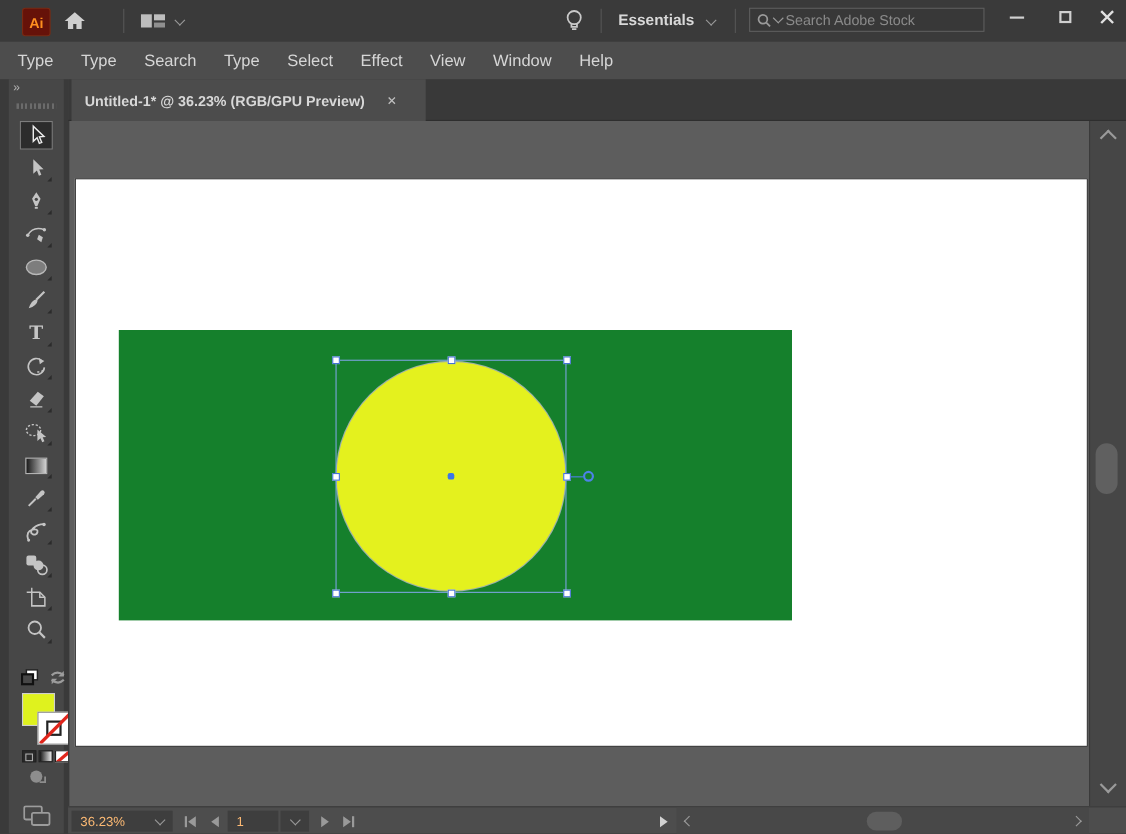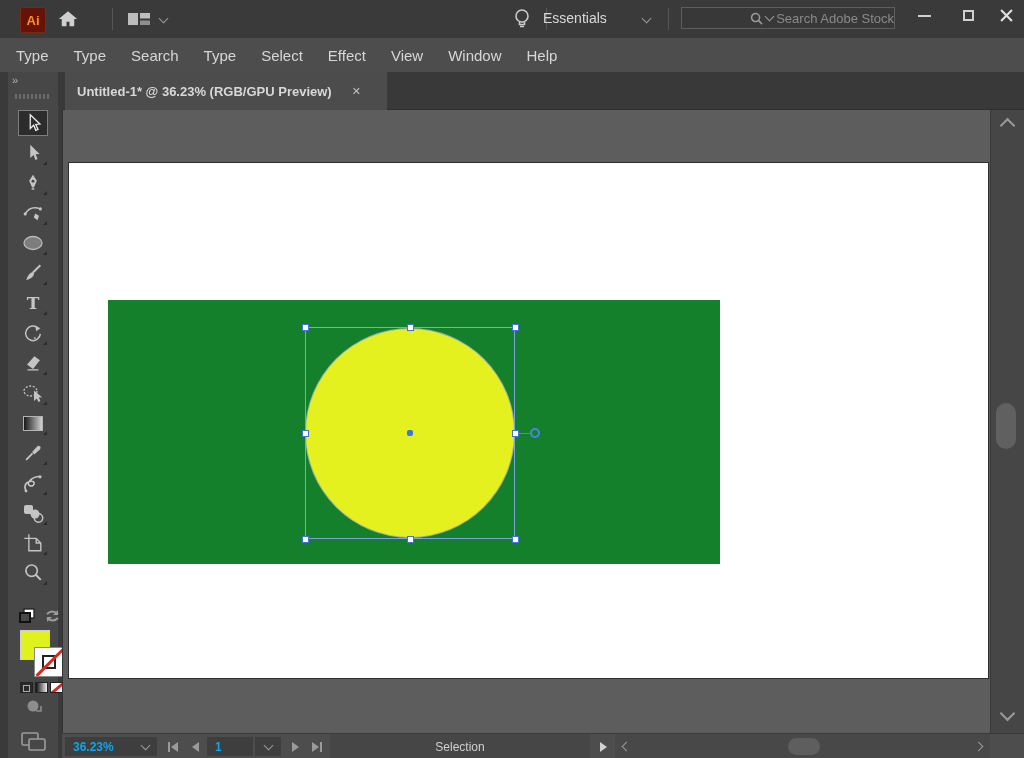--- a/index.html
+++ b/index.html
@@ -8,21 +8,21 @@
        -webkit-font-smoothing:antialiased;background:#4d4d4d;}
   .abs{position:absolute;}
   
   .titlebar{left:0;top:0;width:1024px;height:38px;background:#3a3a3a;}
   .ai-logo{left:20px;top:7px;width:24px;height:24px;background:#661209;border:1px solid #7a2a12;
            border-radius:3px;color:#ff8f1f;font-size:13px;font-weight:bold;
            display:flex;align-items:center;justify-content:center;}
   .tsep{width:1px;height:22px;background:#565656;top:8px;}
   .workspace-label{color:#d9d9d9;font-size:14px;top:10px;}
   .searchbox{left:681px;top:7px;width:214px;height:22px;background:#383838;border:1px solid #5e5e5e;
-             display:flex;align-items:center;padding-left:6px;box-sizing:border-box;gap:3px;justify-content:flex-end;}
+             display:flex;align-items:center;padding-left:6px;box-sizing:border-box;gap:3px;}
   .search-ph{color:#8a8a8a;font-size:13px;}
   .winbtn{top:0px;width:44px;height:31px;display:flex;align-items:center;justify-content:center;}
   
   .menubar{left:0;top:38px;width:1024px;height:34px;background:#4d4d4d;display:flex;
            align-items:center;padding-left:16px;gap:25px;box-sizing:border-box;}
   .menubar span{color:#d6d6d6;font-size:15px;}
   
   .tabbar{left:62px;top:72px;width:962px;height:38px;background:#393939;border-bottom:1px solid #2e2e2e;box-sizing:border-box;}
   .doctab{left:3px;top:0;width:322px;height:38px;background:#4c4c4c;display:flex;align-items:center;
           padding:0 12px;box-sizing:border-box;gap:20px;}
@@ -62,21 +62,21 @@
   
   .vscroll{left:990px;top:110px;width:34px;height:623px;background:#464646;border-left:1px solid #3a3a3a;box-sizing:border-box;}
   .vthumb{left:5px;top:293px;width:20px;height:46px;background:#606060;border-radius:10px;}
   .chev{width:9px;height:9px;border-right:2px solid #9a9a9a;border-bottom:2px solid #9a9a9a;}
   .chev.up{transform:rotate(-135deg);}  .chev.down{transform:rotate(45deg);}
   .chev.left{transform:rotate(135deg);} .chev.right{transform:rotate(-45deg);}
   .chev.small{width:6px;height:6px;border-width:1.5px;}
   
   .statusbar{left:62px;top:733px;width:962px;height:25px;background:#4d4d4d;border-top:1px solid #3a3a3a;box-sizing:border-box;}
   .well{background:#3e3e3e;height:19px;top:3px;display:flex;align-items:center;box-sizing:border-box;}
-  .well .txt{color:#0ea5e9;font-size:12px;padding-left:8px;font-weight:bold;}
+  .well .txt{color:#fdba74;font-size:12px;padding-left:8px;}
   .navgl{top:3px;height:19px;width:20px;display:flex;align-items:center;justify-content:center;}
   .tri-l{width:0;height:0;border-top:5px solid transparent;border-bottom:5px solid transparent;border-right:7px solid #9a9a9a;}
   .tri-r{width:0;height:0;border-top:5px solid transparent;border-bottom:5px solid transparent;border-left:7px solid #9a9a9a;}
   .bar-v{width:2px;height:10px;background:#9a9a9a;}
   .status-well{left:268px;top:0px;width:260px;height:25px;background:#464646;display:flex;align-items:center;justify-content:center;}
   .status-well span{color:#cfcfcf;font-size:12px;}
   .hscroll{left:553px;top:0;width:375px;height:25px;background:#484848;}
   .hthumb{left:173px;top:4px;width:32px;height:17px;background:#5e5e5e;border-radius:9px;}
 </style>
 </head>
@@ -103,21 +103,21 @@
     </div>
     <div class="abs chev down small" style="left:160px;top:15px;"></div>
 
     <div class="abs" style="left:512px;top:7px;">
       <svg width="20" height="24" viewBox="0 0 20 24">
         <circle cx="10" cy="9" r="6" fill="none" stroke="#c9c9c9" stroke-width="1.6"></circle>
         <path d="M7.5 14.5 v3 h5 v-3 M8 19.5 h4" fill="none" stroke="#c9c9c9" stroke-width="1.6"></path>
       </svg>
     </div>
     <div class="abs tsep" style="left:546px;"></div>
-    <div class="abs workspace-label" style="left:543px;"><span>Essentials</span></div>
+    <div class="abs workspace-label" style="left:562px;font-weight:bold;"><span>Essentials</span></div>
     <div class="abs chev down small" style="left:643px;top:15px;"></div>
     <div class="abs tsep" style="left:668px;"></div>
 
     <div class="abs searchbox">
       <svg width="13" height="13" viewBox="0 0 14 14">
         <circle cx="6" cy="6" r="4.3" fill="none" stroke="#9a9a9a" stroke-width="1.7"></circle>
         <path d="M9.3 9.3 L13 13" stroke="#9a9a9a" stroke-width="1.7"></path>
       </svg>
       <div class="chev down small" style="border-color:#9a9a9a;margin-top:-3px;"></div>
       <span class="search-ph">Search Adobe Stock</span>
@@ -341,23 +341,20 @@
     <div class="abs well" style="left:193px;width:26px;justify-content:center;">
       <div class="chev down small" style="margin-top:-3px;"></div>
     </div>
     <div class="abs navgl" style="left:223px;">
         <div class="tri-r"></div>
       </div>
     <div class="abs navgl" style="left:245px;gap:1px;">
       <div class="tri-r"></div>
         <div class="bar-v"></div>
     </div>
-    <div class="abs status-well">
-      <span>Selection</span>
-    </div>
     <div class="abs navgl" style="left:531px;">
       <div class="tri-r" style="border-left-color:#d2d2d2;"></div>
     </div>
     <div class="abs hscroll">
       <div class="abs chev left small" style="left:8px;top:9px;"></div>
       <div class="abs hthumb"></div>
       <div class="abs chev right small" style="left:360px;top:9px;"></div>
     </div>
   </div>
 

